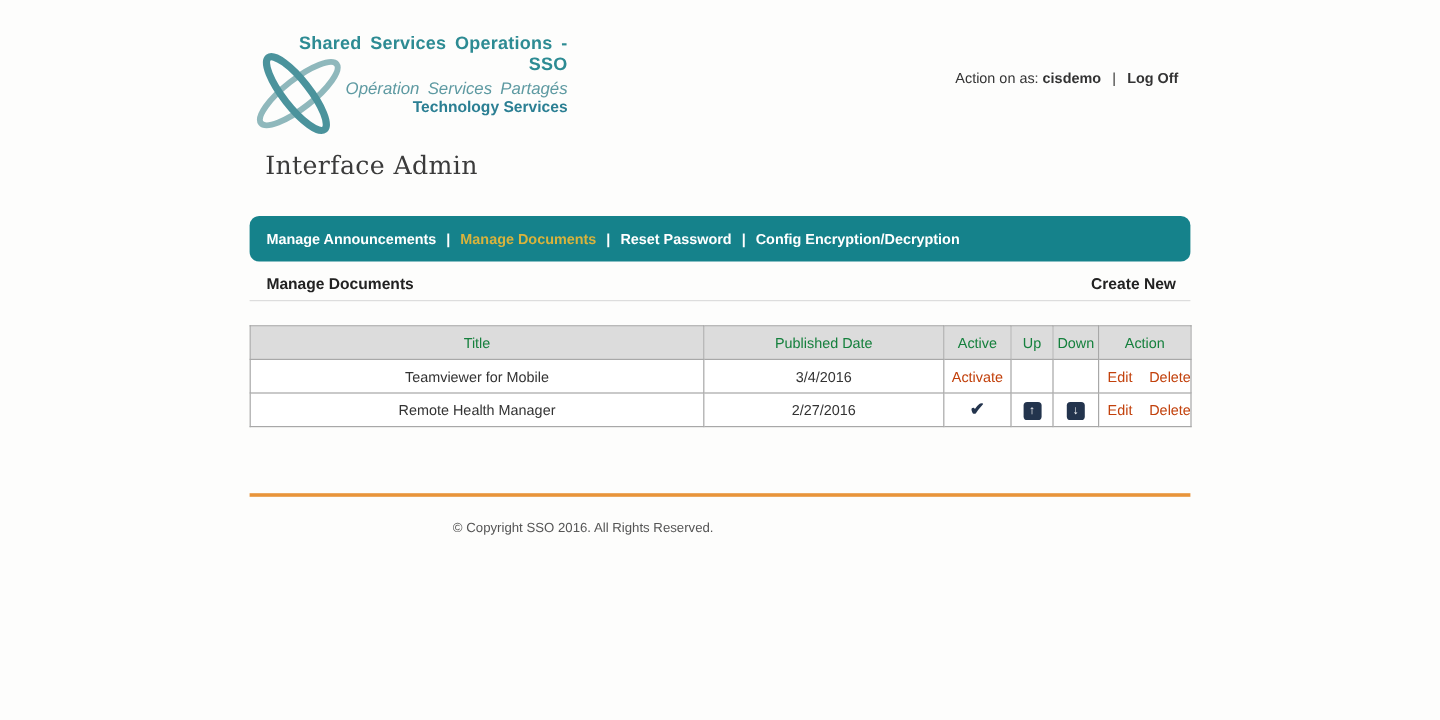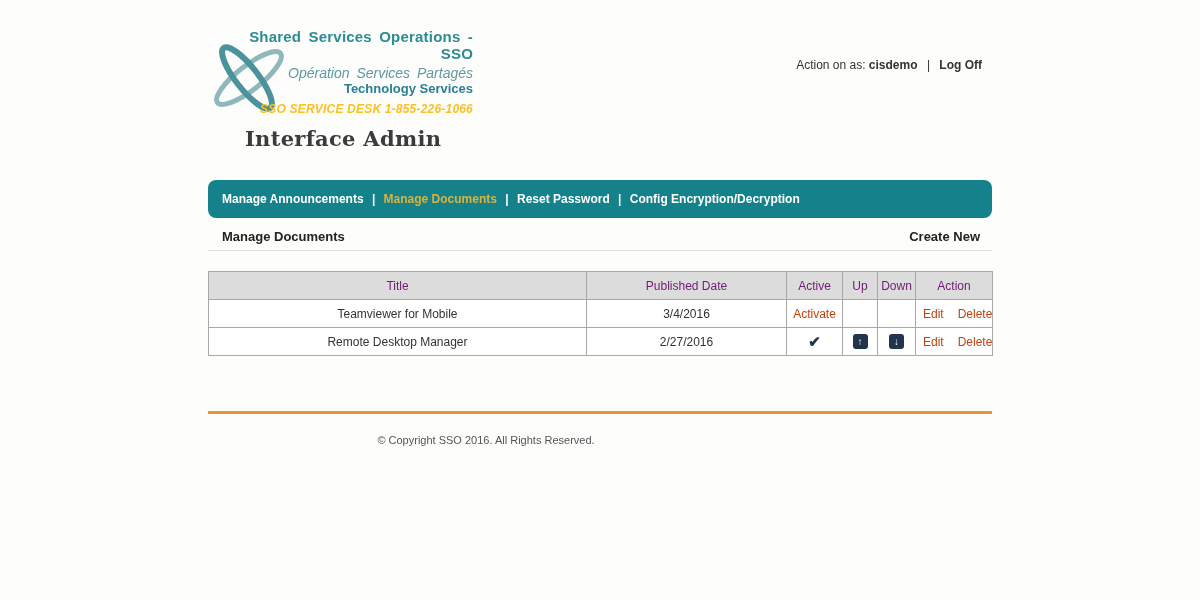--- a/index.html
+++ b/index.html
@@ -16,41 +16,41 @@
   .lt-en    { font-size:13px; font-weight:bold; color:#2b7f93; margin-top:1px; }
   .lt-desk  { font-size:12px; font-weight:bold; font-style:italic; color:#fcc11e; margin-top:6px; letter-spacing:.2px; }
 
   .login { position:absolute; top:58px; right:218px; font-size:12px; color:#333; }
   .login .bold { font-weight:bold; }
   .login .sep { margin:0 6px; color:#333; }
   .login .logoff { font-weight:bold; cursor:pointer;margin-top:40px; }
 
   
   .page-title { position:absolute; left:221px; top:126px; font-family:"DejaVu Serif", serif;
-                font-size:21px; font-weight:bold; color:#3b3b3b; letter-spacing:.3px;margin-left:24px; }
+                font-size:21px; font-weight:normal; color:#3b3b3b; letter-spacing:.3px; }
 
   
   .main-nav { position:absolute; left:208px; top:170px; width:784px; height:38px;
               background:#15828b; border-radius:8px; line-height:38px; padding-left:14px;
               font-size:12px; font-weight:bold; color:#fff; white-space:nowrap;margin-top:10px; }
   .nav-item { color:#fff; cursor:pointer; }
   .nav-item.active { color:#d9b33c; }
   .nav-sep { color:#fff; margin:0 5px; }
 
   
   .section-row { position:absolute; left:208px; top:227px; width:784px; height:23px; }
   .section-title { position:absolute; left:14px; top:2px; font-size:13px; font-weight:bold; color:#222; }
   .create-new { position:absolute; right:12px; top:2px; font-size:13px; font-weight:bold; color:#222; cursor:pointer; }
   .section-divider { position:absolute; left:208px; top:250px; width:784px; height:1px; background:#ddd; }
 
   
   table.docs { position:absolute; left:208px; top:271px; width:784px; border-collapse:collapse; table-layout:fixed; }
   table.docs th, table.docs td { border:1px solid #a8a8a8; height:28px; text-align:center;
                                  font-size:12px; vertical-align:middle; overflow:hidden; }
-  table.docs th { background:#dcdcdc; color:#701a75; font-weight:normal; }
+  table.docs th { background:#dcdcdc; color:#15803d; font-weight:normal; }
   table.docs td { background:#fff; color:#333; }
   .link { color:#c2410c; cursor:pointer; text-decoration:none; }
   .check-icon { color:#23344d; font-size:15px; font-weight:bold; line-height:1; }
   .move-btn { display:inline-block; width:15px; height:15px; background:#23344d; color:#fff;
               border-radius:3px; font-size:10px; font-weight:bold; line-height:15px;
               text-align:center; cursor:pointer; }
   .action-cell span { margin:0 7px; }
 
   
   .footer-line { position:absolute; left:208px; top:411px; width:784px; height:3px; background:#e8943a; }
@@ -66,21 +66,20 @@
     <svg class="logo-svg" width="92" height="86" viewBox="0 0 92 86">
       <g fill="none">
         <ellipse cx="44" cy="42" rx="40" ry="12" stroke="#8fb8bc" stroke-width="5" transform="rotate(-38 44 42)"></ellipse>
         <ellipse cx="42" cy="42" rx="38" ry="11" stroke="#4b939c" stroke-width="6" transform="rotate(52 42 42)"></ellipse>
       </g>
     </svg>
     <div class="logo-text">
       <div class="lt-title">Shared Services Operations - SSO</div>
       <div class="lt-fr">Opération Services Partagés</div>
       <div class="lt-en">Technology Services</div>
-      <div class="lt-desk">SSO SERVICE DESK 1-855-226-1066</div>
     </div>
   </div>
 
   <div class="login">
     <span>Action on as:</span>
     <span class="bold">cisdemo</span>
     <span class="sep">|</span>
     <span class="bold logoff">Log Off</span>
   </div>
 
@@ -116,21 +115,21 @@
     <tbody>
         <tr>
           <td>Teamviewer for Mobile</td>
           <td>3/4/2016</td>
           <td><span class="link">Activate</span></td>
           <td></td>
           <td></td>
           <td class="action-cell"><span class="link">Edit</span><span class="link">Delete</span></td>
         </tr>
         <tr>
-          <td>Remote Desktop Manager</td>
+          <td>Remote Health Manager</td>
           <td>2/27/2016</td>
           <td><span class="check-icon">✔</span></td>
           <td><span class="move-btn">↑</span></td>
           <td><span class="move-btn">↓</span></td>
           <td class="action-cell"><span class="link">Edit</span><span class="link">Delete</span></td>
         </tr>
       </tbody>
   </table>
 
   <div class="footer-line"></div>

